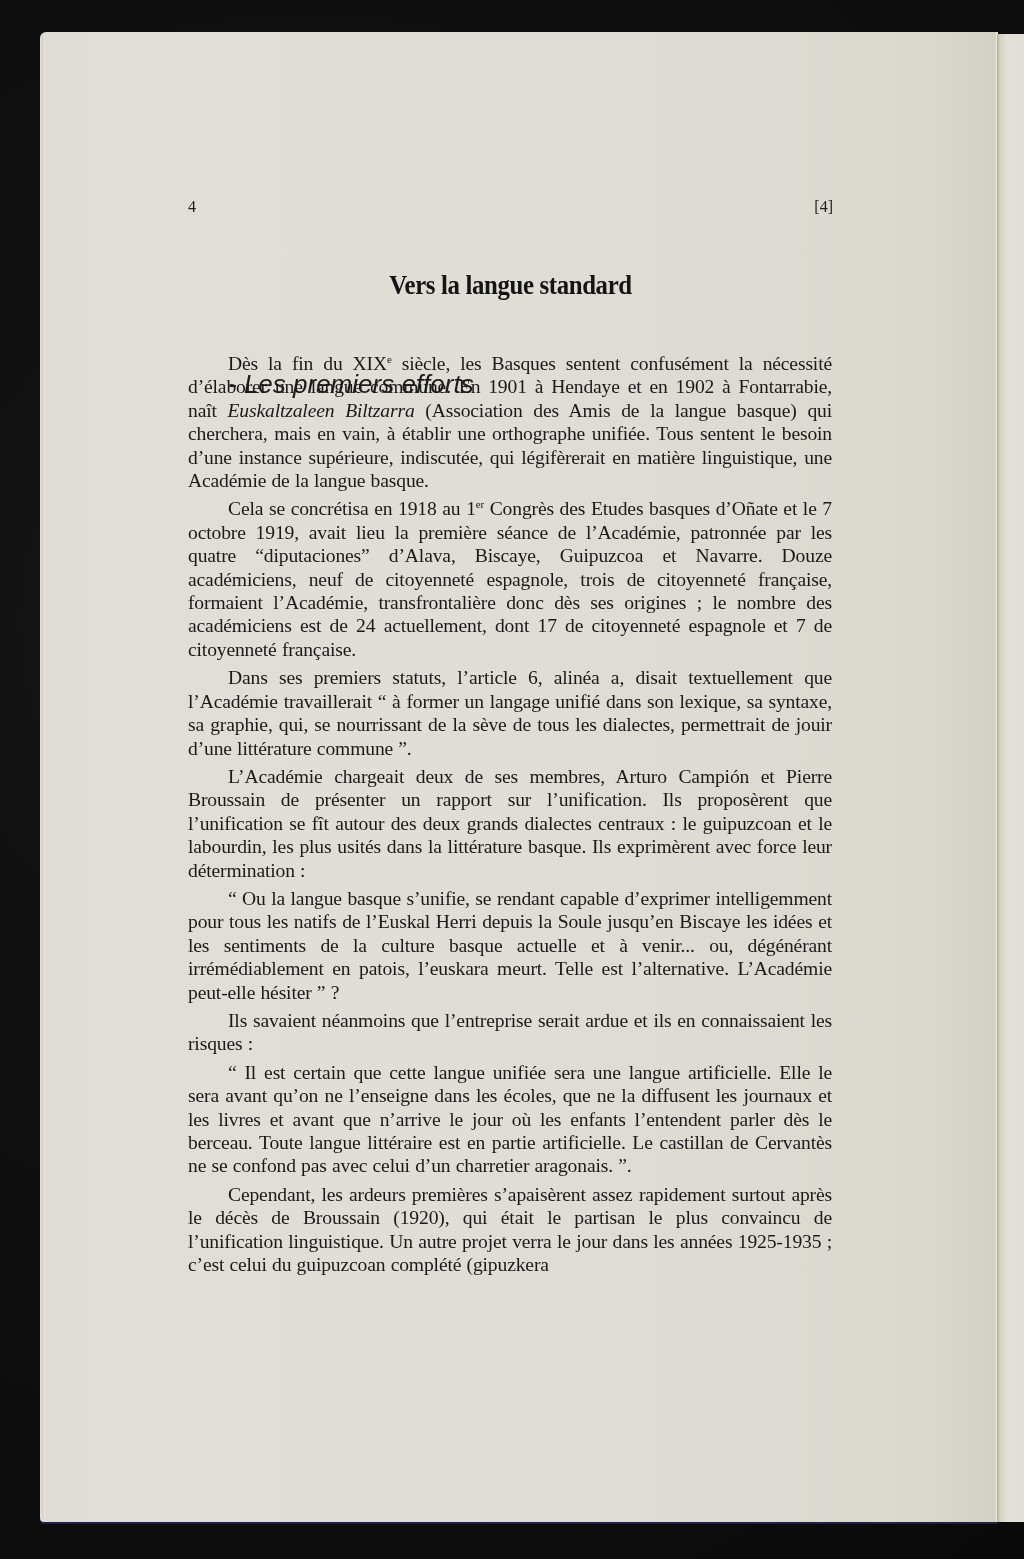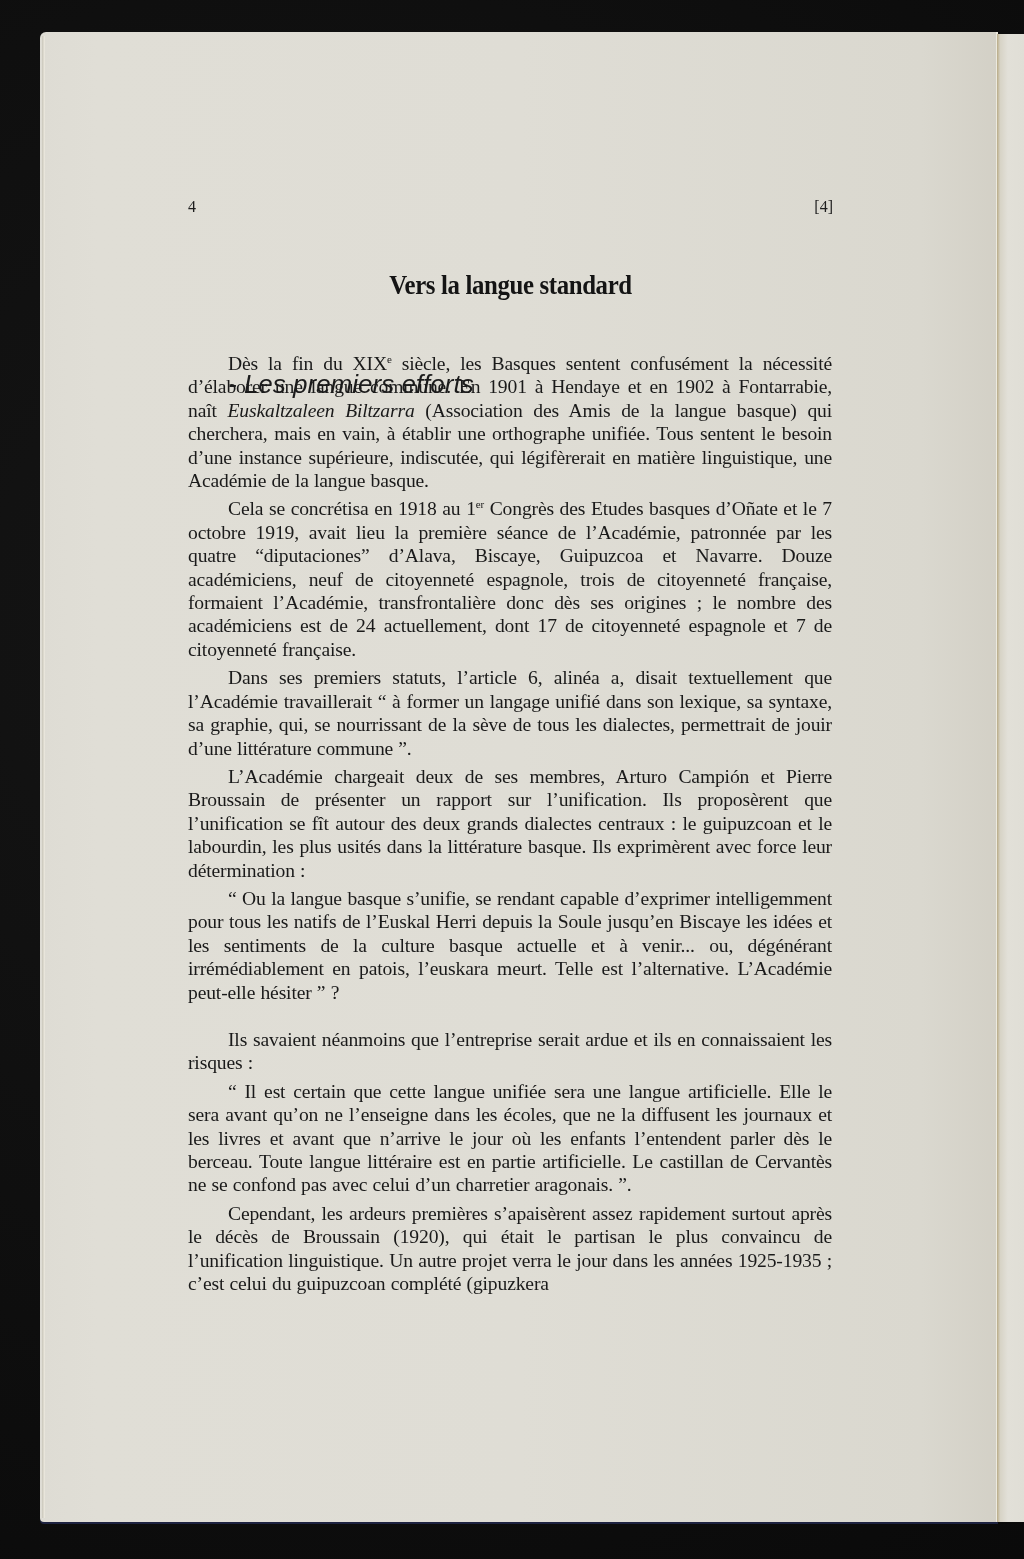--- a/index.html
+++ b/index.html
@@ -92,21 +92,21 @@
   }
   .body p {
     margin: 0 0 5px 0;
     text-indent: 40px;
     text-align: justify;
     text-align-last: left;
     hyphens: none;
     letter-spacing: -0.15px;
     word-spacing: 0.5px;
   }
-  .body p.gap { margin-top: 24px; font-family: Liberation Serif, serif; }
+  .body p.gap { margin-top: 5px; font-family: Liberation Serif, serif; }
   .body p.quote-gap { margin-top: 3px; }
   .body em { font-style: italic; }
   .body sup { font-size: 11px; line-height: 0; vertical-align: 7px; }
 </style>
 </head>
 <body>
 
 <div class="scan">
   <div class="page">
   </div>

